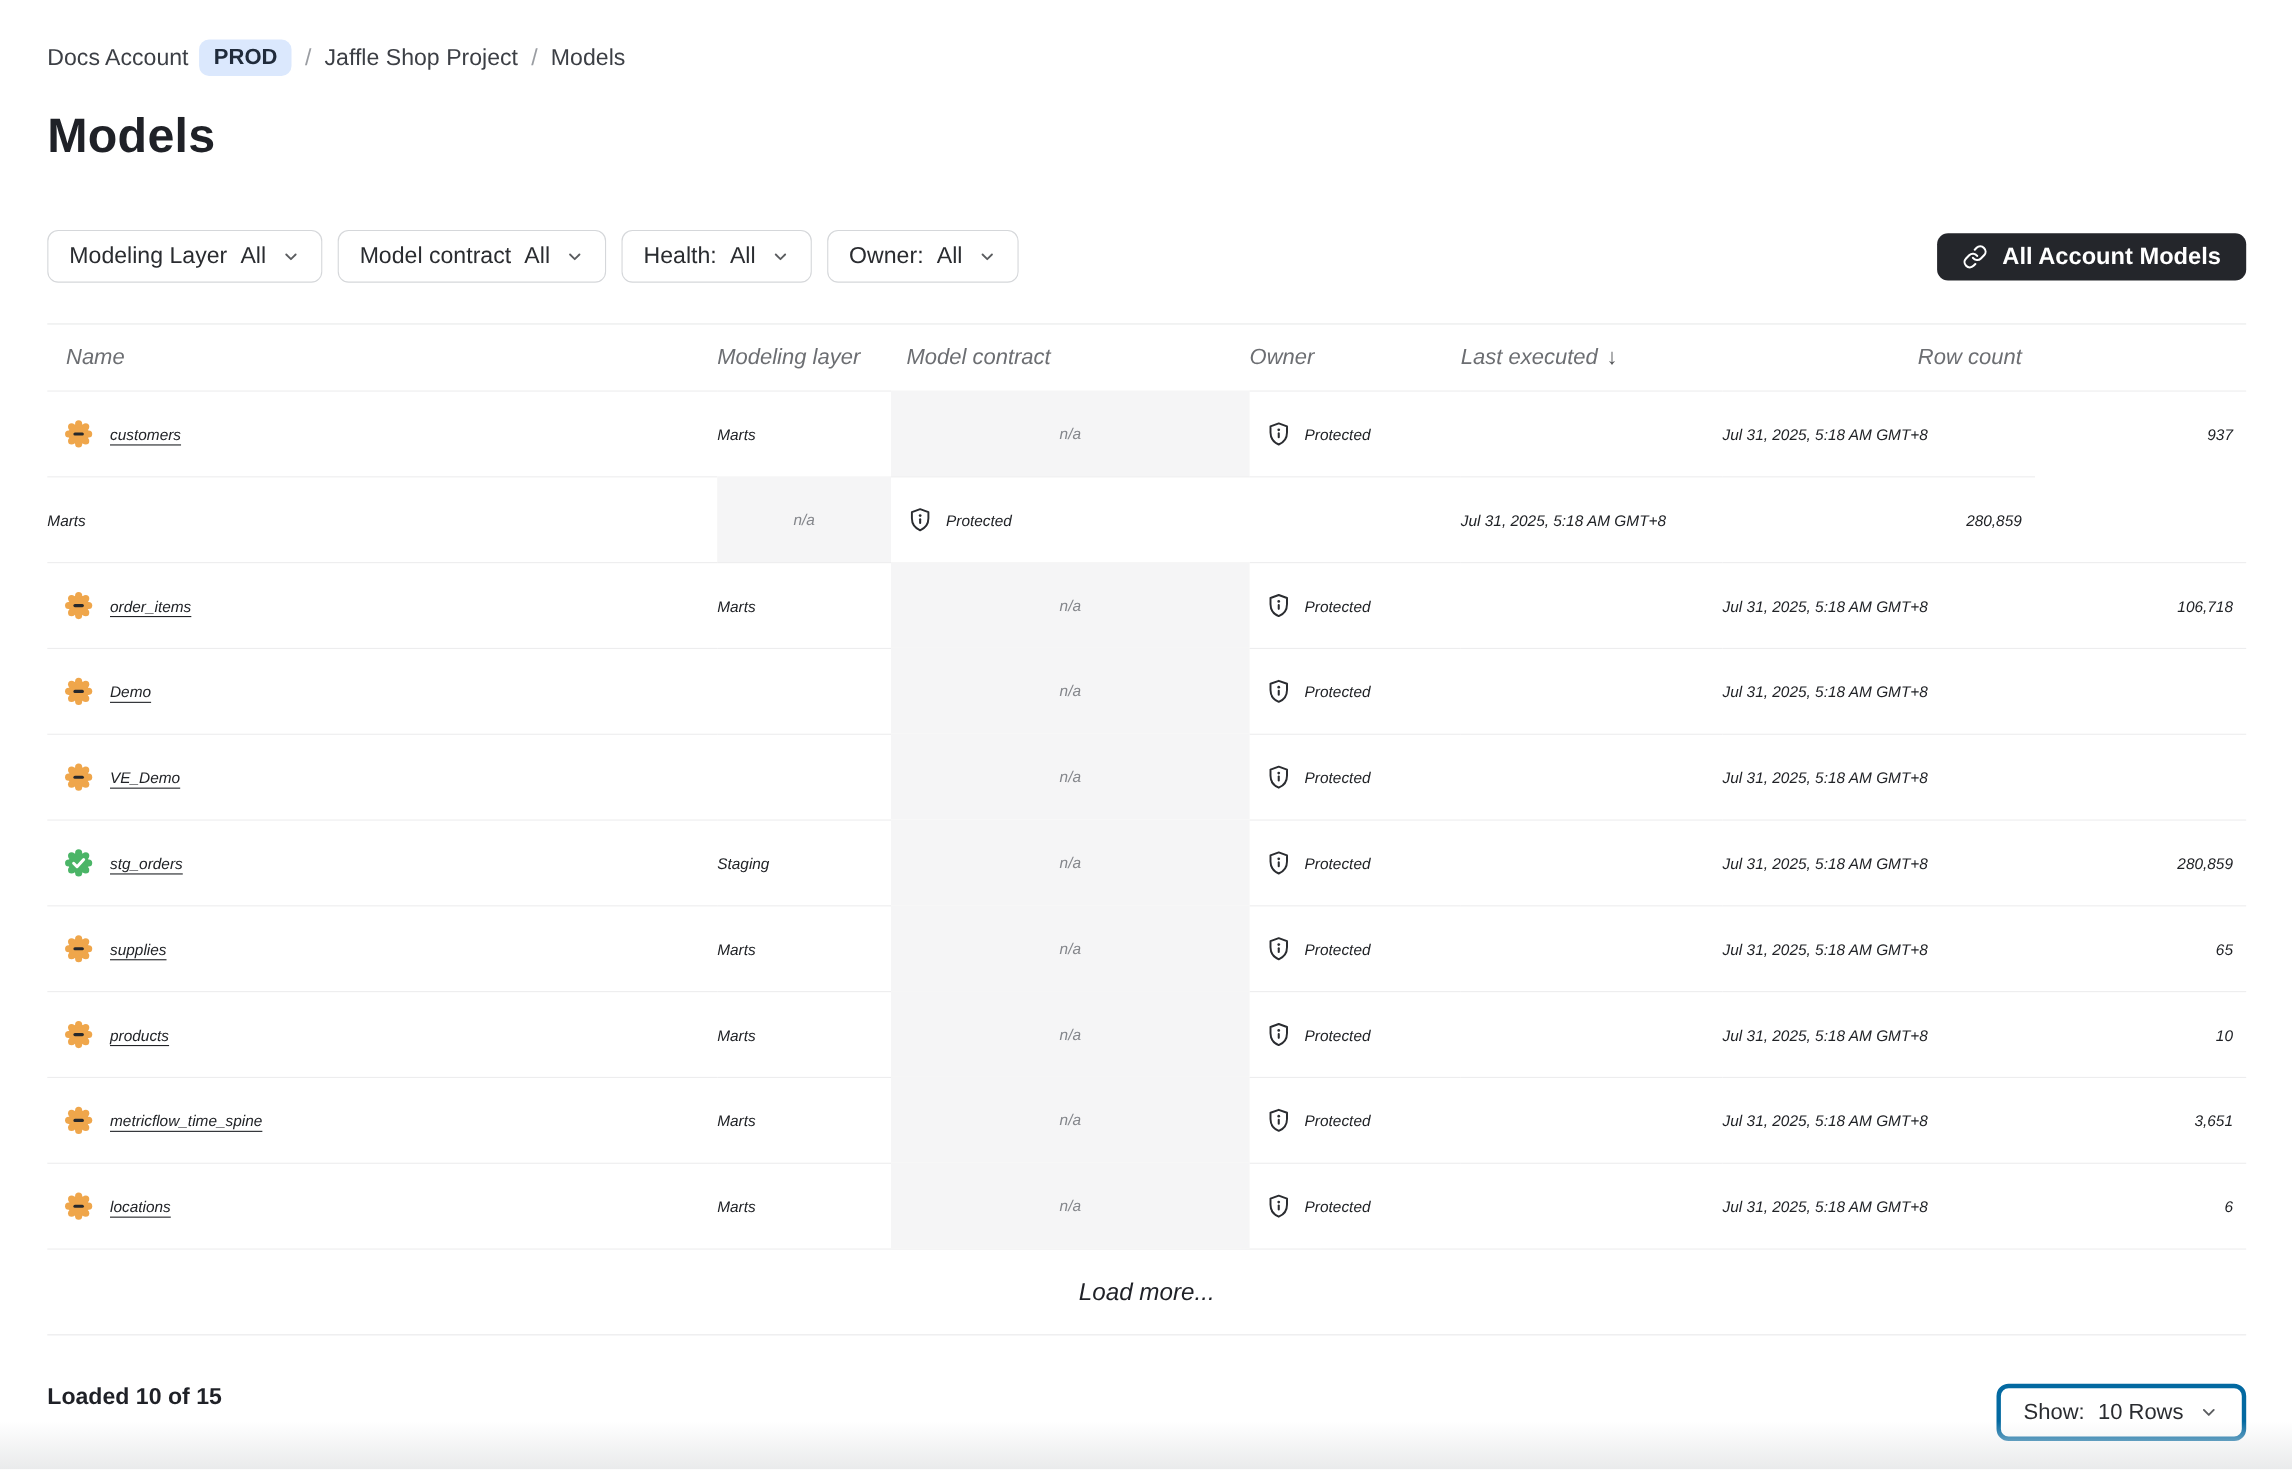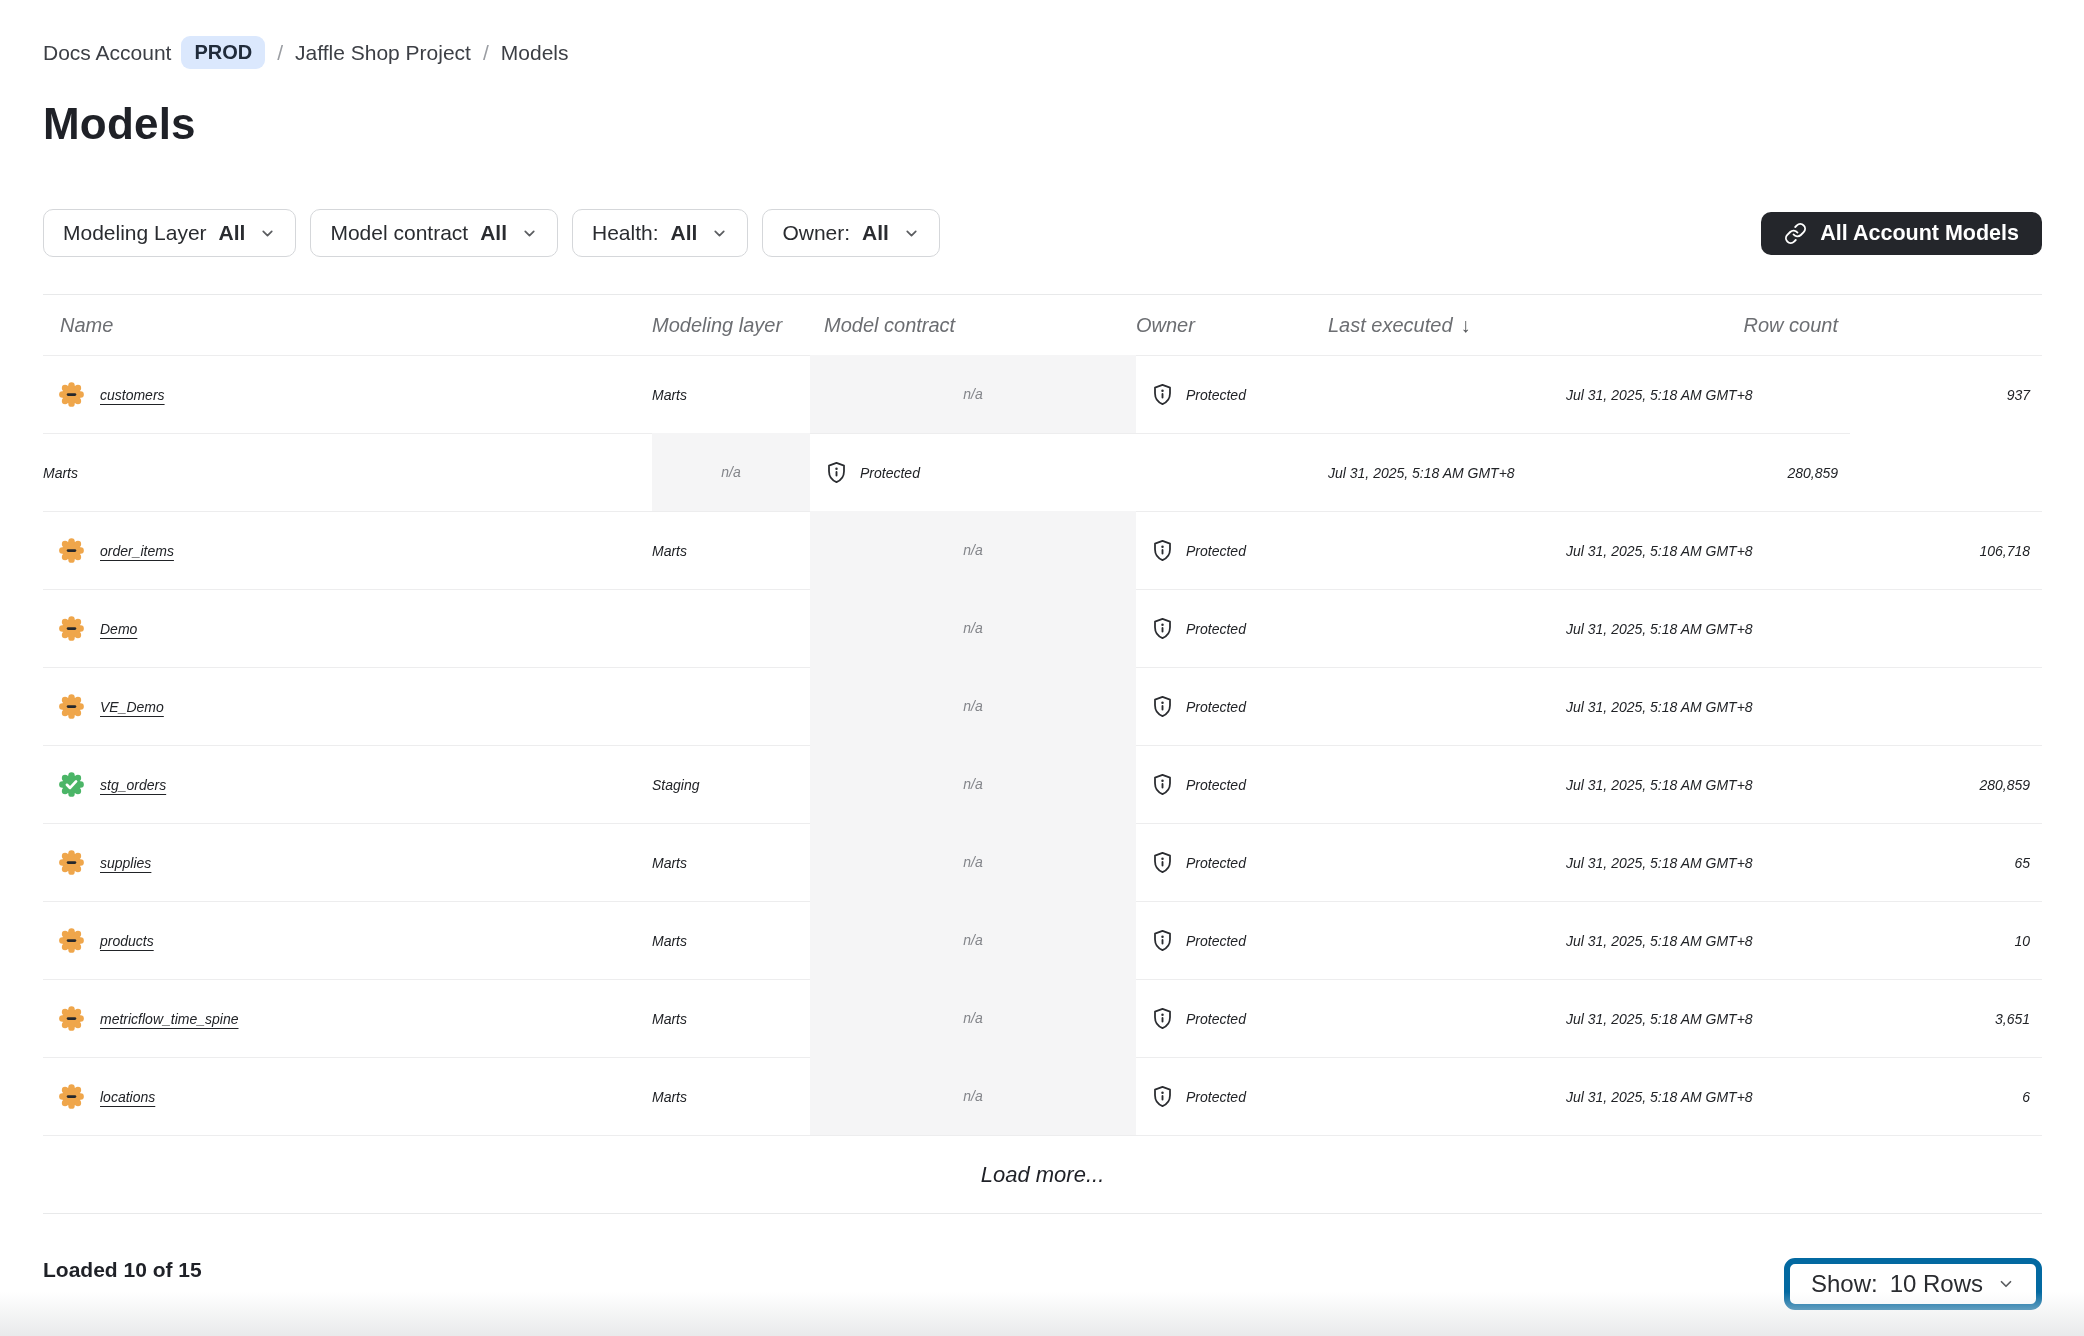--- a/index.html
+++ b/index.html
@@ -13,21 +13,21 @@
   .crumb-sep { color:#9a9da2; font-weight:400; }
   .env-badge { background:#dbe8fd; color:#202b3b; font-weight:600; font-size:20px; padding:5px 13px; border-radius:9px; margin-left:-2px; }
 
   
   .page-title { font-size:44px; font-weight:600; color:#1f2127; padding:30px 43px 0 43px; letter-spacing:.2px; }
 
   
   .toolbar { display:flex; align-items:center; padding:0 42px 0 43px; margin-top:60px; gap:14px; }
   .filter-pill { display:inline-flex; align-items:center; gap:12px; height:48px; padding:0 19px; border:1px solid #d5d7da; border-radius:10px; background:#fff; font-size:21px; color:#2a2c30; cursor:pointer; }
   .filter-pill .f-label { font-weight:500; }
-  .filter-pill .f-value { font-weight:700; }
+  .filter-pill .f-value { font-weight:400; }
   .chev { display:inline-flex; margin-left:2px; }
   .toolbar-spacer { flex:1; }
   .dark-btn { display:inline-flex; align-items:center; gap:13px; height:43px; padding:17px 23px; background:#24262b; color:#fff; border:none; border-radius:10px; font-size:21.5px; font-weight:600; font-family:inherit; cursor:pointer; }
 
   
   .table { margin:37px 42px 0 43px; border-top:1px solid #e8e9ea;font-style:italic; }
   .grid-row { display:grid; grid-template-columns:609px 158px 326px 192px 238px 284px 1fr; }
   .thead { color:#6c6e72; font-size:20px; }
   .thead .cell { display:flex; align-items:center; min-height:60px; }
   .th-name { padding-left:17px; }
@@ -45,21 +45,21 @@
   .col-contract { padding-left:14px; gap:11px; color:#212327; }
   .col-rowcount { justify-content:flex-end; padding-right:12px; }
   .seal { flex:0 0 auto; display:block; }
 
   .load-more-row { border-top:1px solid #ededee; border-bottom:1px solid #e8e9ea; height:79px; display:flex; align-items:center; justify-content:center; }
   .load-more { font-size:22px; color:#1f2127; font-weight:500; cursor:pointer; }
 
   
   .footer { display:flex; align-items:flex-start; justify-content:space-between; padding:0 42px 0 43px; margin-top:44px; }
   .loaded-text { font-size:21px; font-weight:600; color:#1f2127; }
-  .show-pill { display:inline-flex; align-items:center; gap:12px; height:52px; padding:0 21px; border:6px solid #0369a1; border-radius:11px; background:#fff; font-size:24px; color:#2a2c30; font-weight:500; cursor:pointer; }
+  .show-pill { display:inline-flex; align-items:center; gap:12px; height:52px; padding:0 21px; border:4px solid #0369a1; border-radius:11px; background:#fff; font-size:20px; color:#2a2c30; font-weight:500; cursor:pointer; }
 
   .bottom-fade { position:absolute; left:0; right:0; bottom:0; height:44px; background:linear-gradient(180deg, rgba(233,234,235,0) 0%, #e9eaeb 100%); pointer-events:none; }
 </style>
 </head>
 <body>
 
 <div class="page">
 
   <div class="breadcrumb">
     <a>Docs Account</a>

